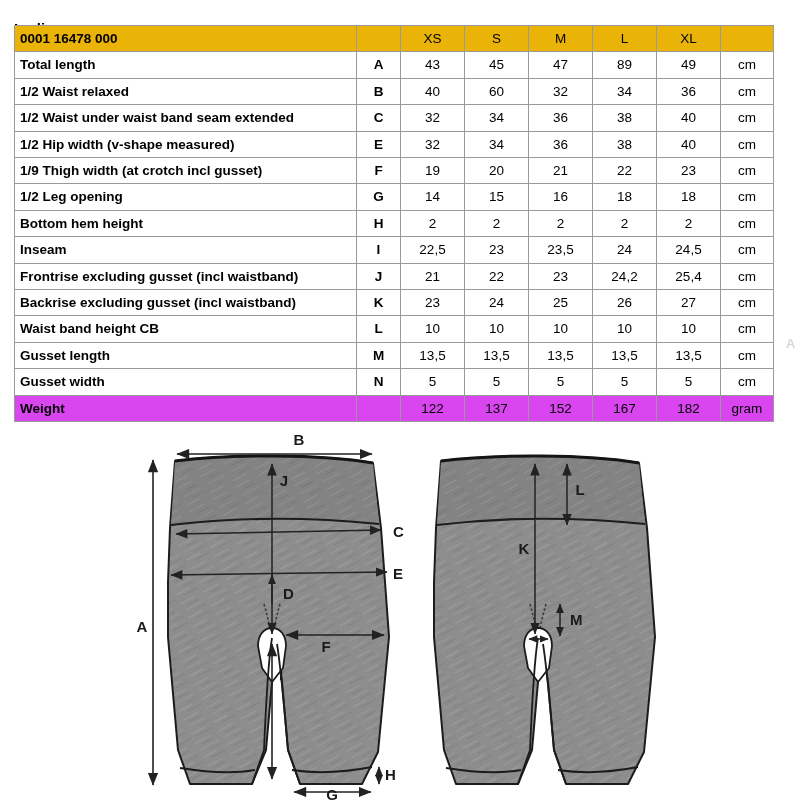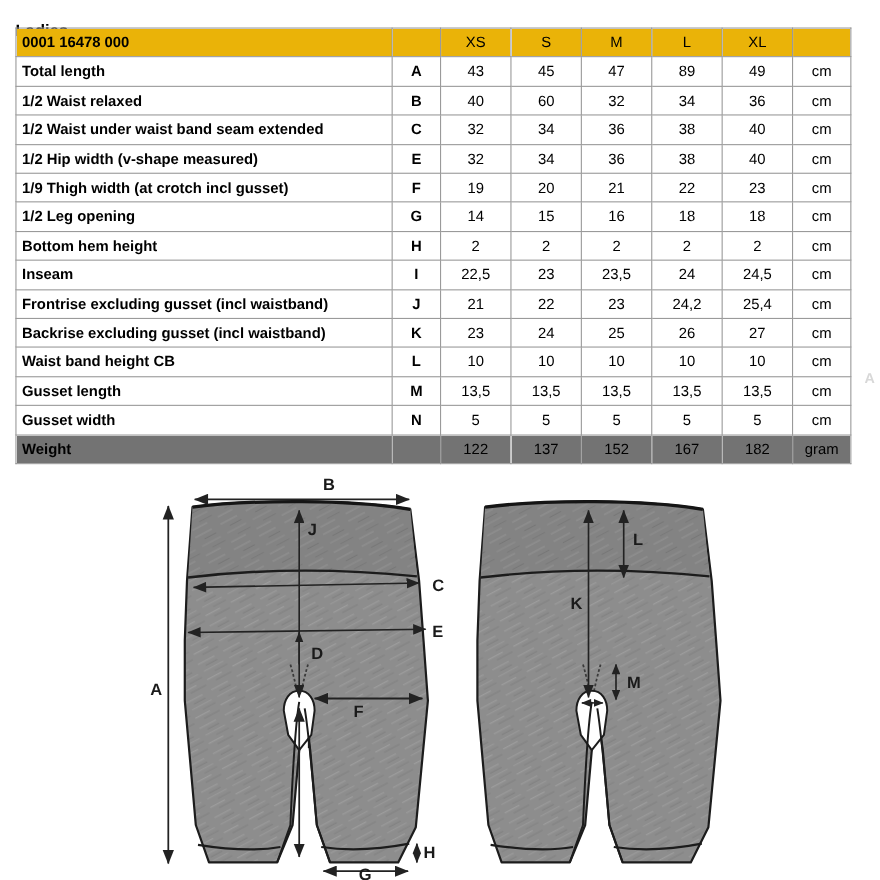--- a/index.html
+++ b/index.html
@@ -49,21 +49,21 @@
   }
   #spec-table .c-desc  { width: 336px; }
   #spec-table .c-code  { width: 43px;  text-align: center; padding-left: 0; }
   #spec-table .c-size  { width: 63px;  text-align: center; padding-left: 0; font-weight: normal; }
   #spec-table .c-unit  { width: 52px;  text-align: center; padding-left: 0; font-weight: normal; }
 
   #spec-table thead td,
   #spec-table thead th { background: #eab308; font-weight: bold; }
   #spec-table thead .c-size { font-weight: normal; }
 
-  #spec-table tr.total-row td { background: #737373; margin-top: 39px; }
+  #spec-table tr.total-row td { background: #d946ef; margin-top: 39px; }
   #spec-table tr.total-row .c-size,
   #spec-table tr.total-row .c-unit { font-weight: normal; }
 
   
   #illustration {
     position: absolute;
     left: 0;
     top: 432px;
     width: 800px;
     height: 368px;

